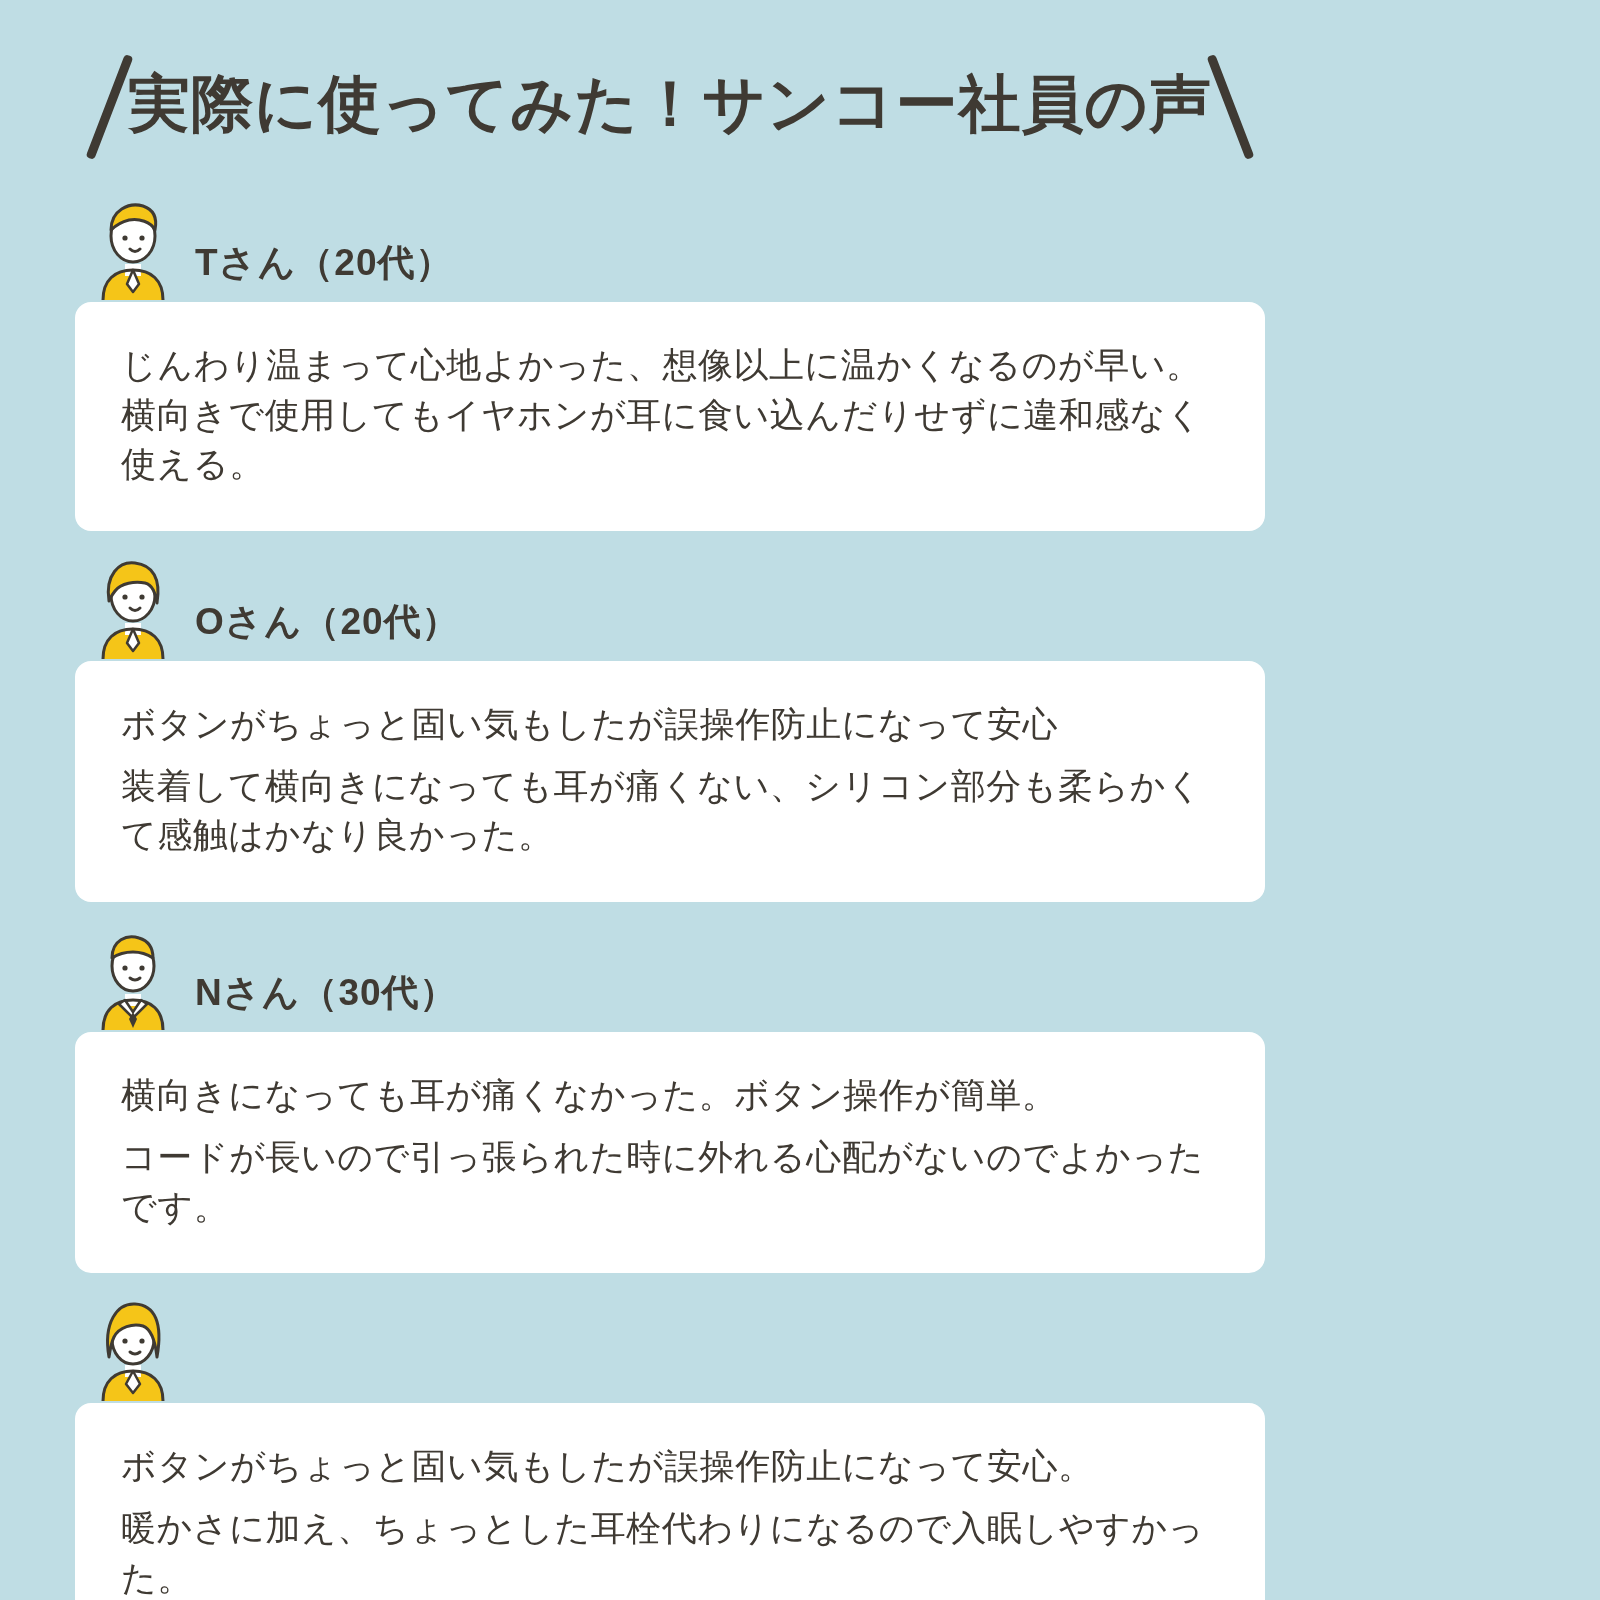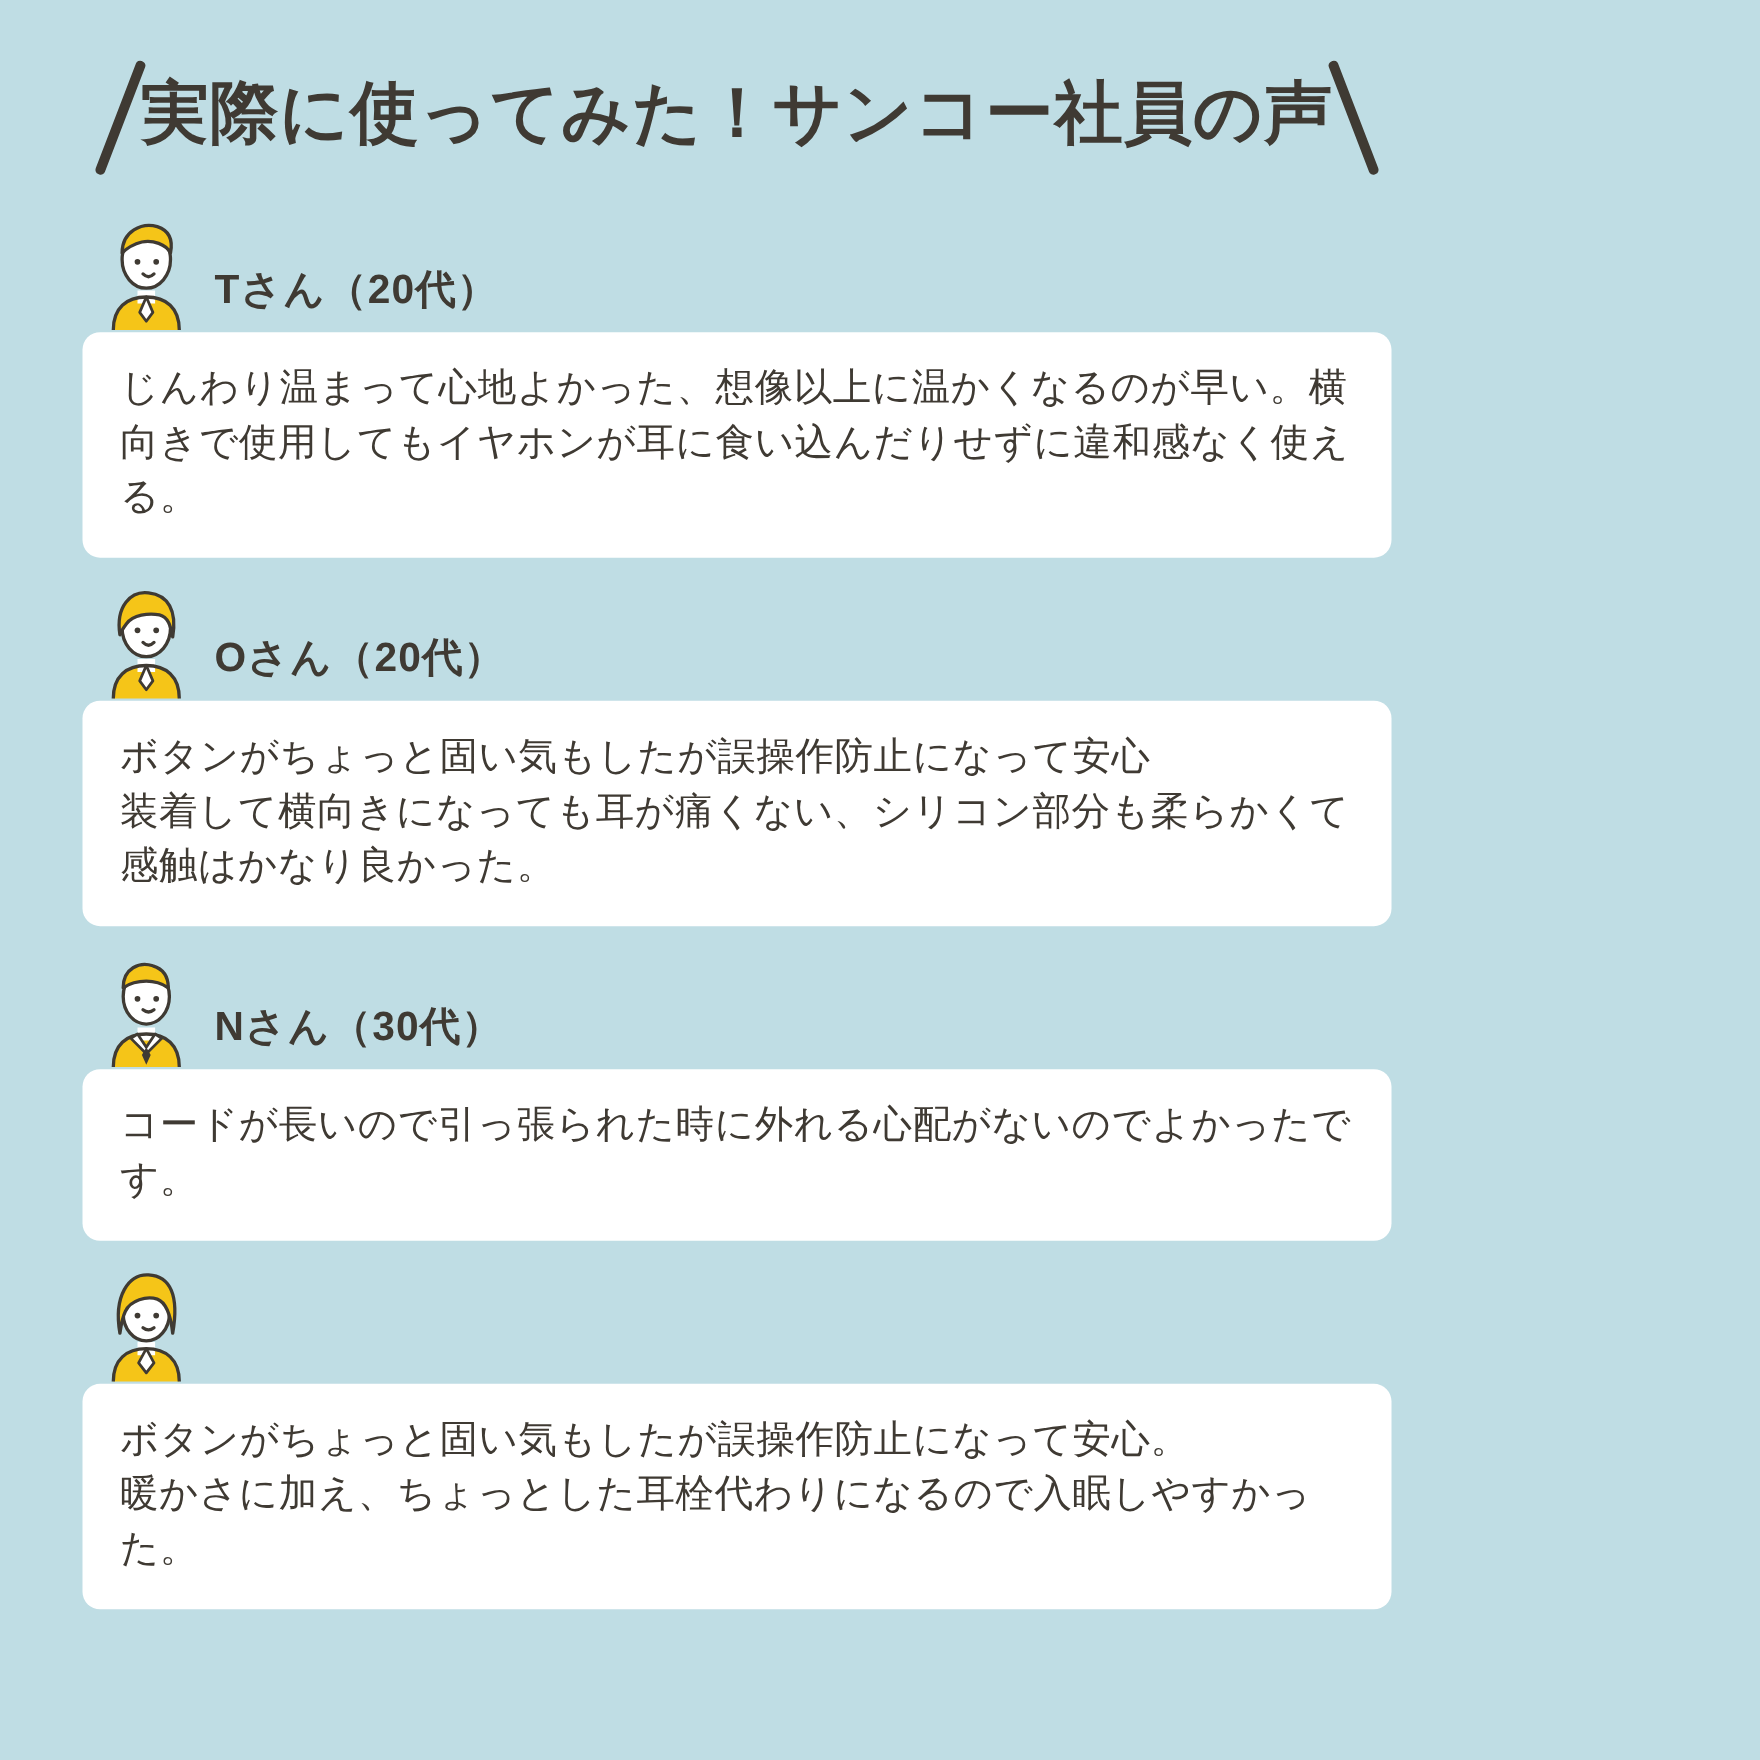--- a/index.html
+++ b/index.html
@@ -85,21 +85,21 @@
     letter-spacing: 1px;
     white-space: nowrap;
   }
   .card {
     background: #ffffff;
     border-radius: 16px;
     padding: 26px 34px 30px 34px;
     box-sizing: border-box;
   }
   .card p {
-    margin: 0;
+    margin: 12px;
     font-size: 35px;
     line-height: 1.42;
     color: #3f3a33;
     letter-spacing: 0.5px;
     text-align: left;
     word-break: break-all;
   }
 </style>
 </head>
 <body>
@@ -170,20 +170,21 @@
           <circle cx="57" cy="44" r="2.6" fill="#3f3a33"></circle>
           <path d="M45 54 q5 4 10 0" stroke="#3f3a33" stroke-width="3" fill="none" stroke-linecap="round"></path>
           <path d="M18 106 C18 86 30 76 48 76 C66 76 78 86 78 106" fill="none" stroke="#3f3a33" stroke-width="3"></path>
           <path d="M40 76 l8 12 l8 -12 l6 4 l-14 14 l-14 -14 z" fill="#ffffff" stroke="#3f3a33" stroke-width="2.5" stroke-linejoin="round"></path>
           <path d="M48 88 l-4 7 l4 9 l4 -9 z" fill="#3f3a33"></path>
         </svg>
       </div>
       <div class="reviewer-name">Nさん（30代）</div>
     </div>
     <div class="card">
+      <p>横向きになっても耳が痛くなかった。ボタン操作が簡単。</p>
       <p>コードが長いので引っ張られた時に外れる心配がないのでよかったです。</p>
     </div>
   </div>
 
   <div class="review">
     <div class="reviewer">
       <div class="avatar">
         <svg viewBox="0 0 96 108" xmlns="http://www.w3.org/2000/svg">
           <path d="M18 106 C18 86 30 76 48 76 C66 76 78 86 78 106 Z" fill="#f5c518"></path>
           <path d="M40 70 h16 v12 h-16 z" fill="#fff"></path>

